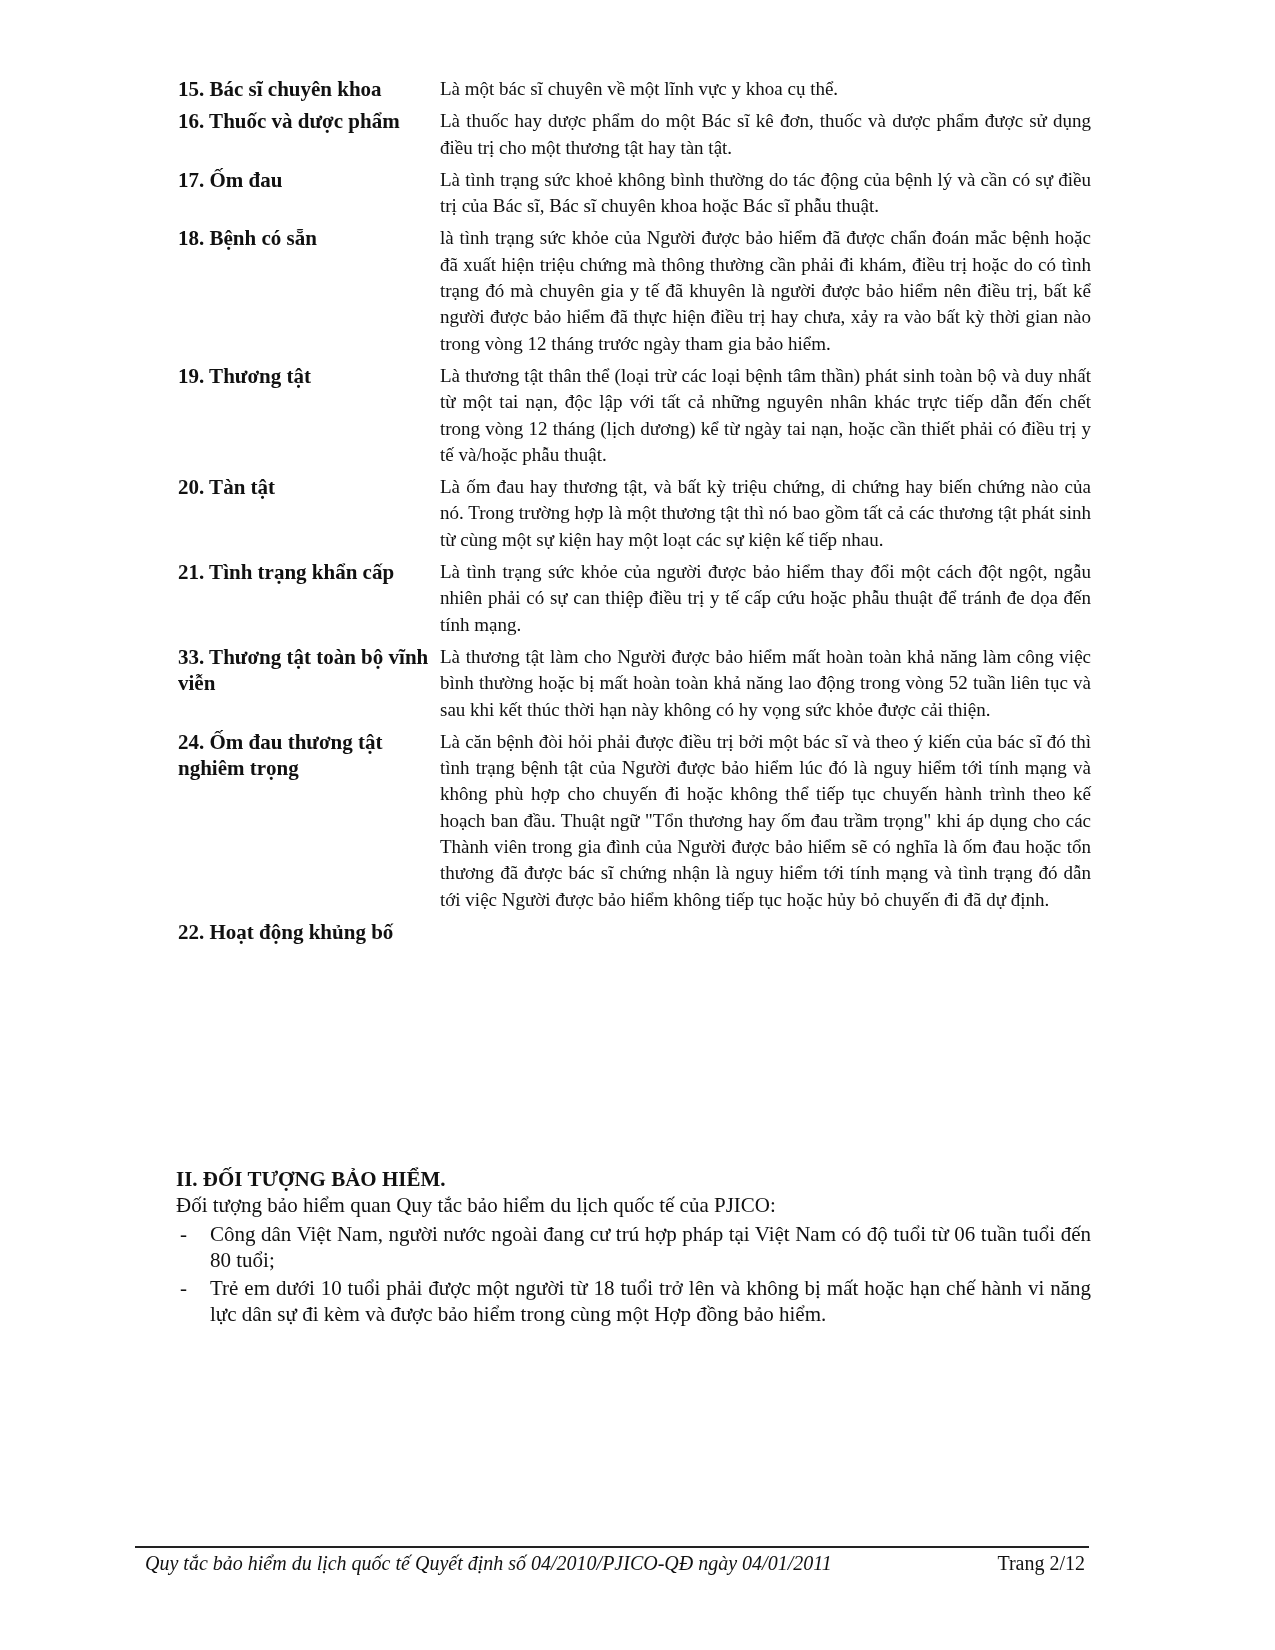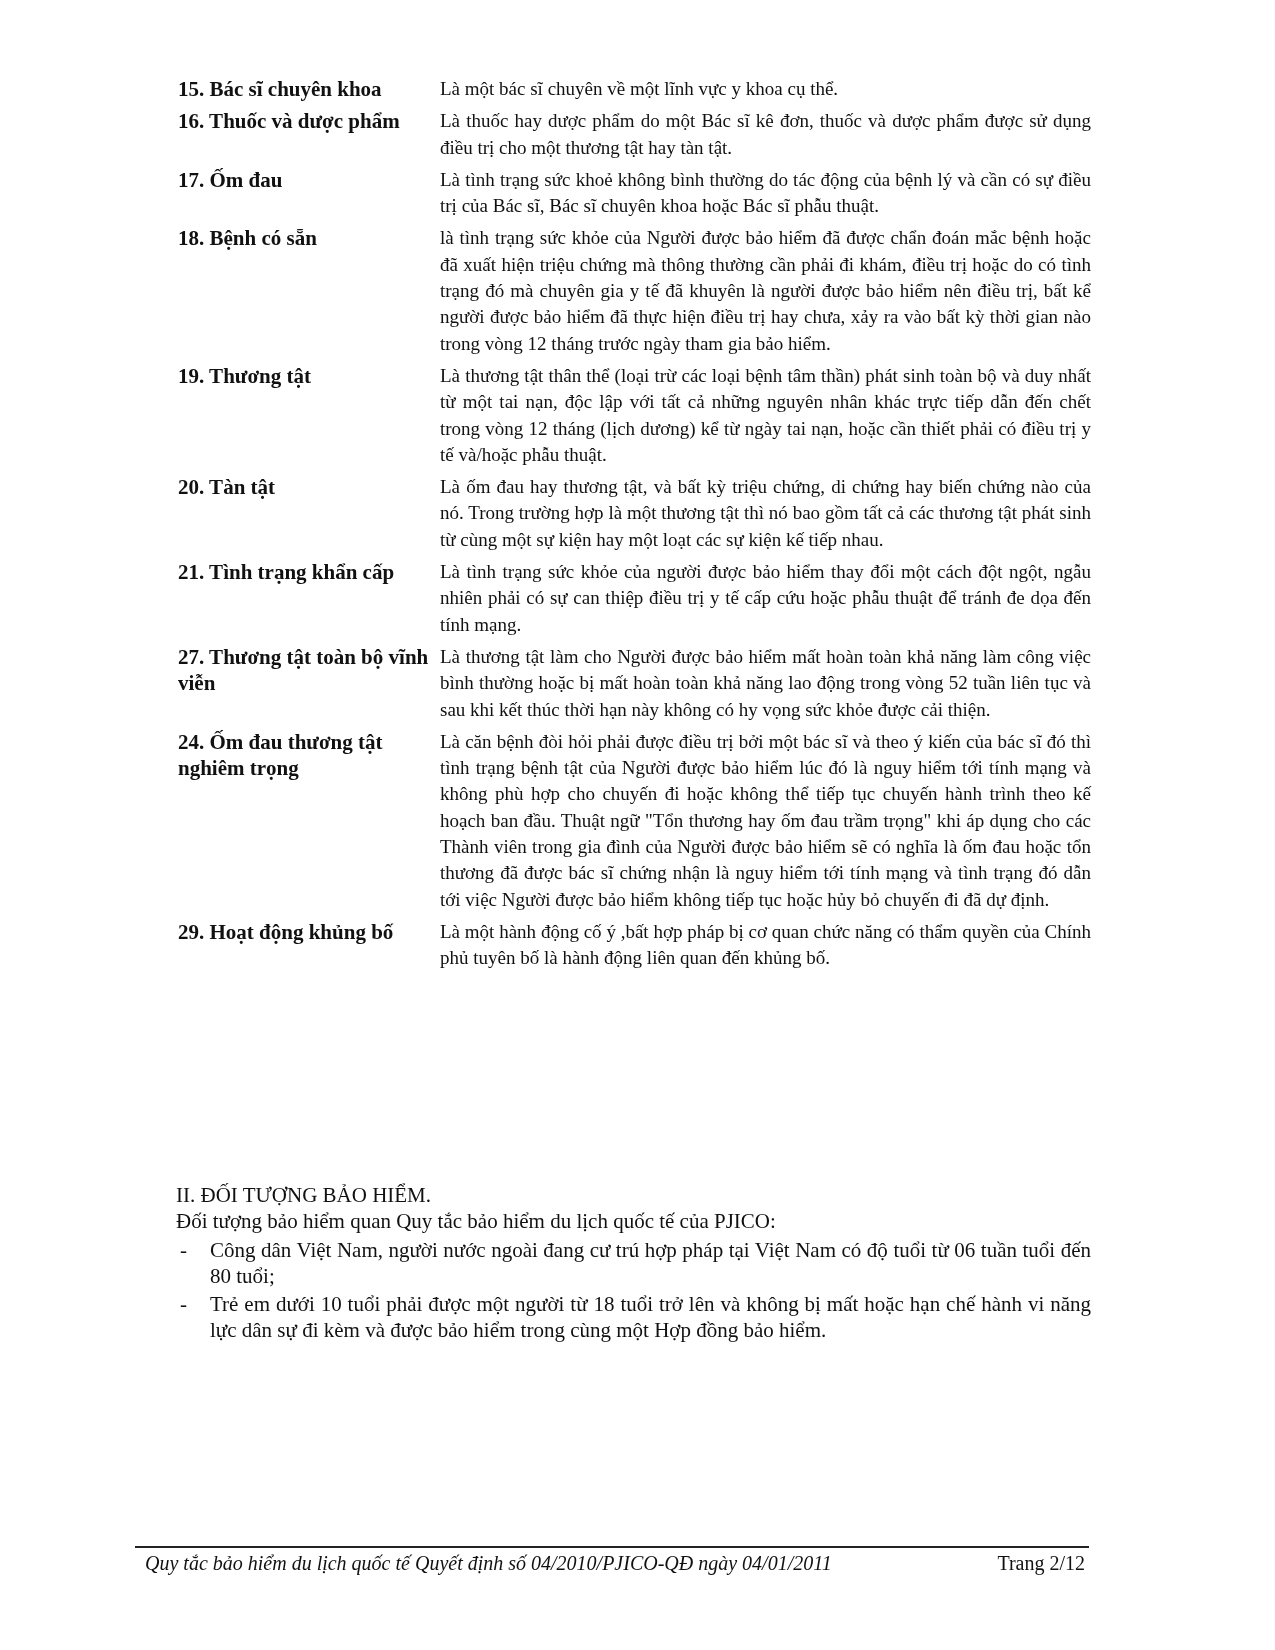--- a/index.html
+++ b/index.html
@@ -11,21 +11,21 @@
   .page { position: absolute; left: 0; top: 0; width: 1275px; height: 1650px; }
   .defs { position: absolute; left: 143px; top: 76px; width: 948px; }
   .def-row { display: flex; align-items: flex-start; margin-bottom: 6px; margin-left: 35px; }
   .term {
     width: 262px; flex: 0 0 262px; font-weight: bold; font-size: 21px; line-height: 26.3px;
   }
   .desc {
     flex: 1 1 auto; font-size: 19px; line-height: 26.3px; text-align: justify;
   }
   .sec2 { position: absolute; left: 176px; top: 1166px; width: 915px; font-size: 21px; line-height: 26.3px; }
-  .heading { font-weight: normal; margin-top: 16px; }
+  .heading { font-weight: bold; }
   .bullet { display: flex; margin-top: 2px; }
   .bullet .dash { width: 30px; flex: 0 0 30px; padding-left: 4px; }
   .bullet .txt { flex: 1 1 auto; text-align: justify; }
   .sec3 { position: absolute; left: 176px; top: 1362px; width: 915px; font-size: 21px; line-height: 28px; }
   .numbered { display: flex; padding-left: 36px; font-weight: bold; }
   .numbered .num { width: 37px; flex: 0 0 37px; }
   .footer-line { position: absolute; left: 135px; top: 1546px; width: 954px; height: 0; border-top: 2px solid #222; }
   .footer { position: absolute; left: 145px; top: 1550px; width: 940px; font-size: 20px; line-height: 26px; display: flex; justify-content: space-between; }
   .footer .left { font-style: italic; }
 </style>
@@ -57,30 +57,29 @@
     </div>
     <div class="def-row">
       <div class="term">20. Tàn tật</div>
       <div class="desc">Là ốm đau hay thương tật, và bất kỳ triệu chứng, di chứng hay biến chứng nào của nó. Trong trường hợp là một thương tật thì nó bao gồm tất cả các thương tật phát sinh từ cùng một sự kiện hay một loạt các sự kiện kế tiếp nhau.</div>
     </div>
     <div class="def-row">
       <div class="term">21. Tình trạng khẩn cấp</div>
       <div class="desc">Là tình trạng sức khỏe của người được bảo hiểm thay đổi một  cách đột ngột, ngẫu nhiên phải có sự can thiệp điều trị y tế cấp cứu hoặc phẫu thuật để tránh đe dọa đến tính mạng.</div>
     </div>
     <div class="def-row">
-      <div class="term">27. Thương tật toàn bộ vĩnh viễn</div>
+      <div class="term">33. Thương tật toàn bộ vĩnh viễn</div>
       <div class="desc">Là thương tật làm cho Người được bảo hiểm mất hoàn toàn khả năng làm công việc bình thường hoặc bị mất hoàn toàn khả năng lao động trong vòng 52 tuần liên tục và sau khi kết thúc thời hạn này không có hy vọng sức khỏe được cải thiện.</div>
     </div>
     <div class="def-row">
       <div class="term">24. Ốm đau thương tật nghiêm trọng</div>
       <div class="desc">Là căn bệnh đòi hỏi  phải được điều trị bởi một bác sĩ và theo ý kiến của bác sĩ đó thì tình trạng bệnh tật của Người được bảo hiểm lúc đó là nguy hiểm tới tính mạng và không phù hợp cho chuyến đi hoặc không thể tiếp tục chuyến hành trình theo kế hoạch ban đầu. Thuật ngữ "Tổn thương hay ốm đau trầm trọng" khi áp dụng cho các Thành viên trong gia đình của Người được bảo hiểm sẽ có nghĩa là ốm đau hoặc tổn thương đã được bác sĩ chứng nhận là nguy hiểm tới tính mạng và tình trạng đó dẫn tới việc Người được bảo hiểm không tiếp tục hoặc hủy bỏ chuyến đi đã dự định.</div>
     </div>
     <div class="def-row">
-      <div class="term">29. Hoạt động khủng bố</div>
-      <div class="desc">Là một hành động cố ý ,bất hợp pháp bị cơ quan chức năng có thẩm quyền của Chính phủ tuyên bố là hành động liên quan đến khủng bố.</div>
+      <div class="term">22. Hoạt động khủng bố</div>
     </div>
   </div>
 
   <div class="sec2">
     <div class="heading">II. ĐỐI TƯỢNG BẢO HIỂM.</div>
     <div>Đối tượng bảo hiểm quan Quy tắc bảo hiểm du lịch quốc tế của PJICO:</div>
     <div class="bullet">
       <span class="dash">-</span>
       <span class="txt">Công dân Việt Nam, người nước ngoài đang cư trú hợp pháp tại Việt Nam có độ tuổi từ 06 tuần tuổi đến 80 tuổi;</span>
     </div>

